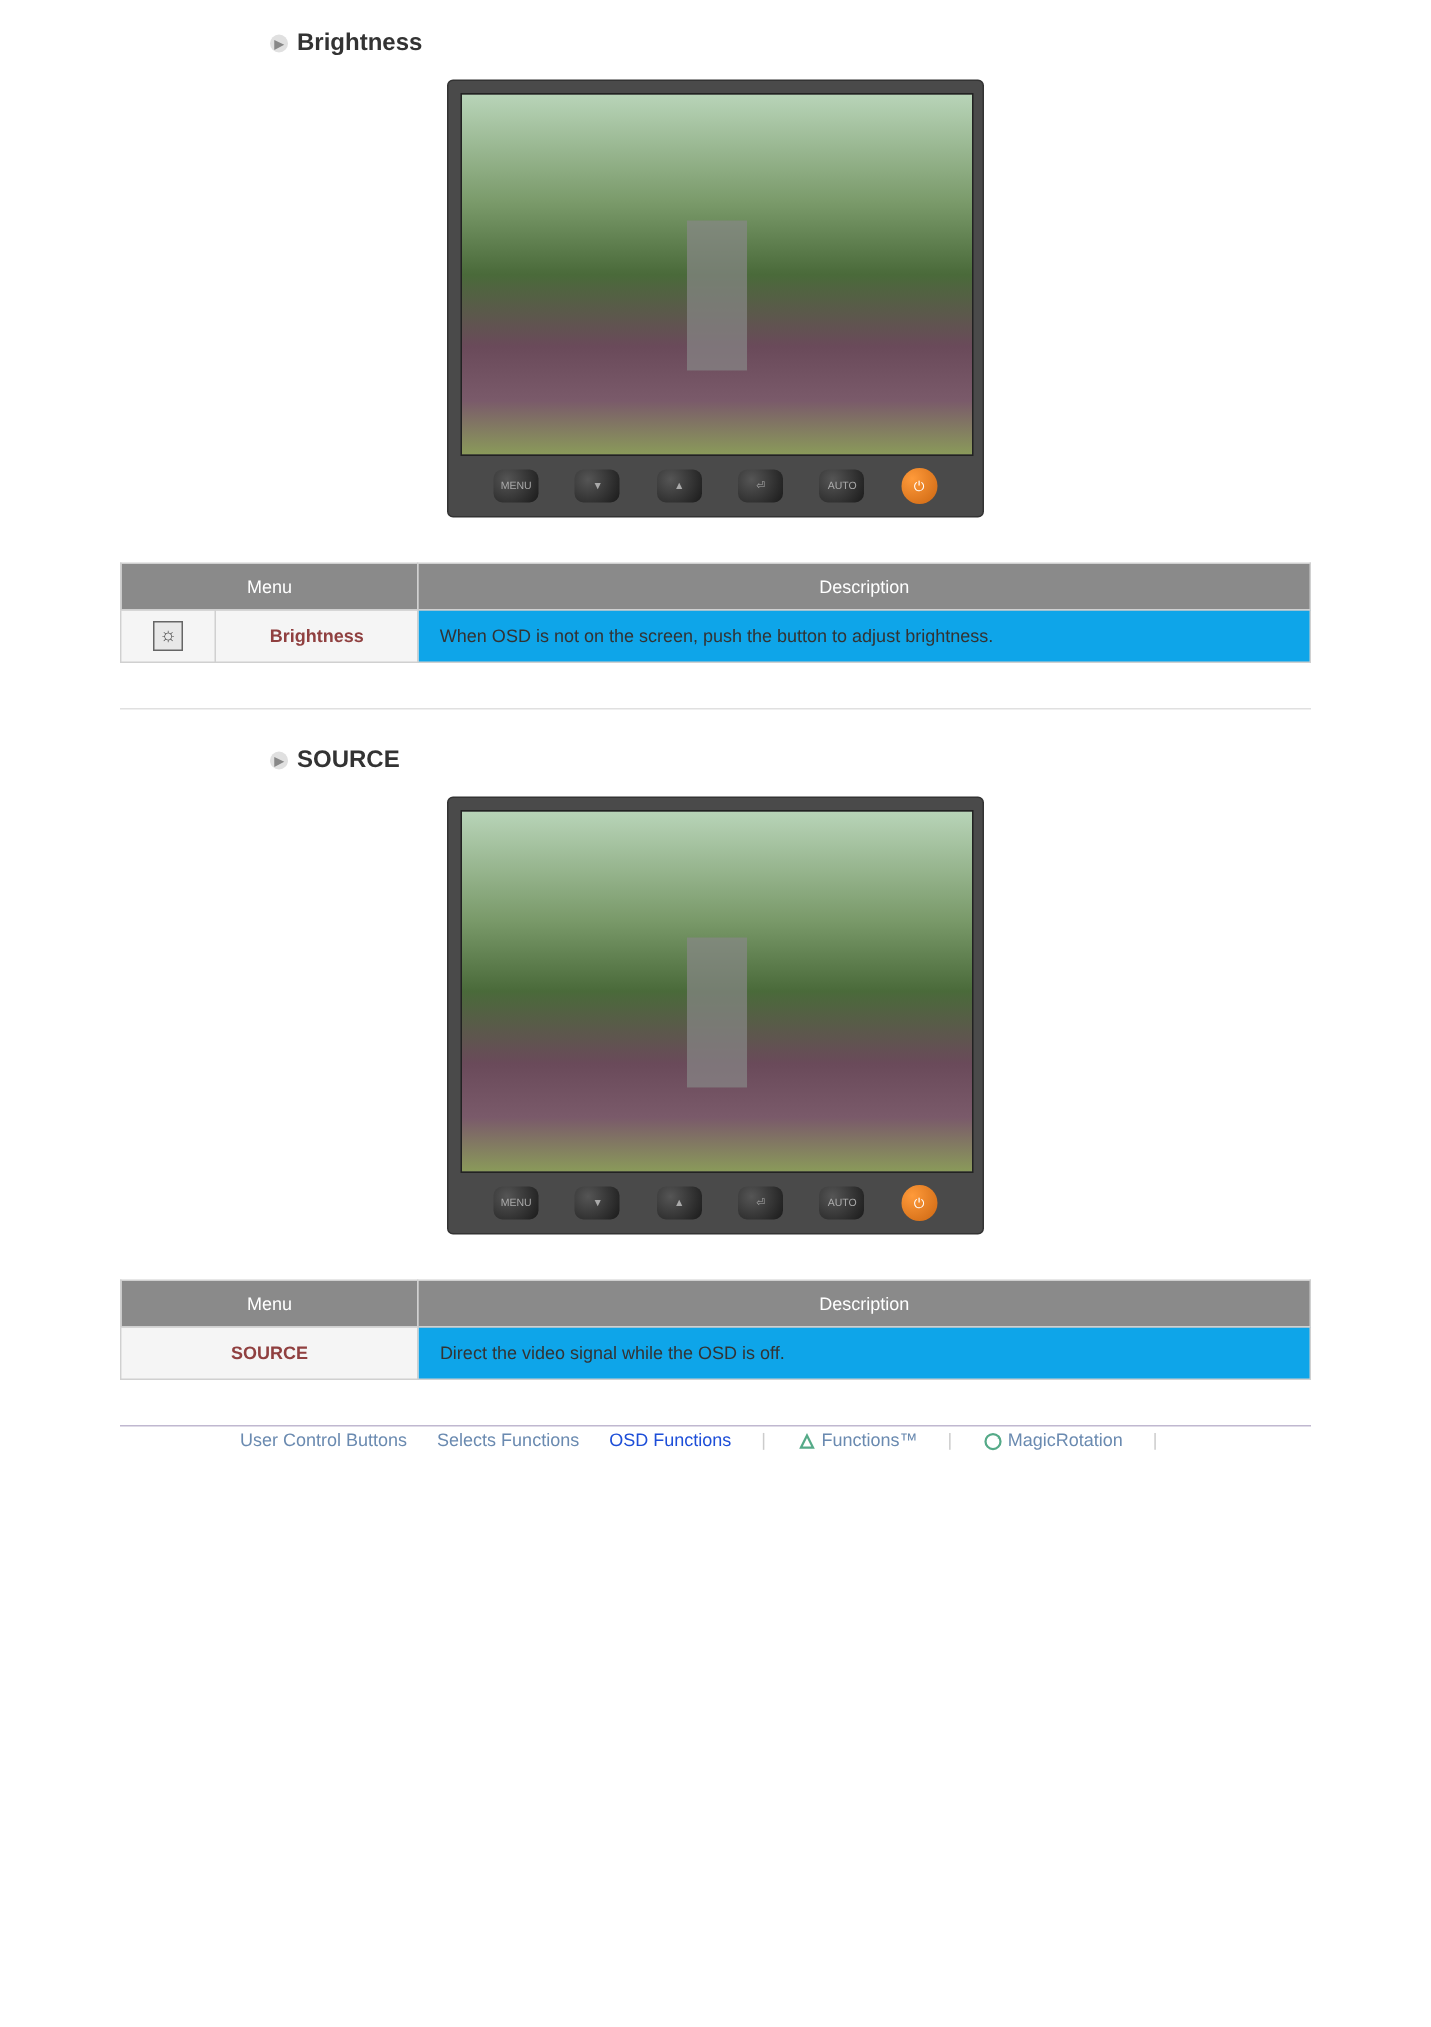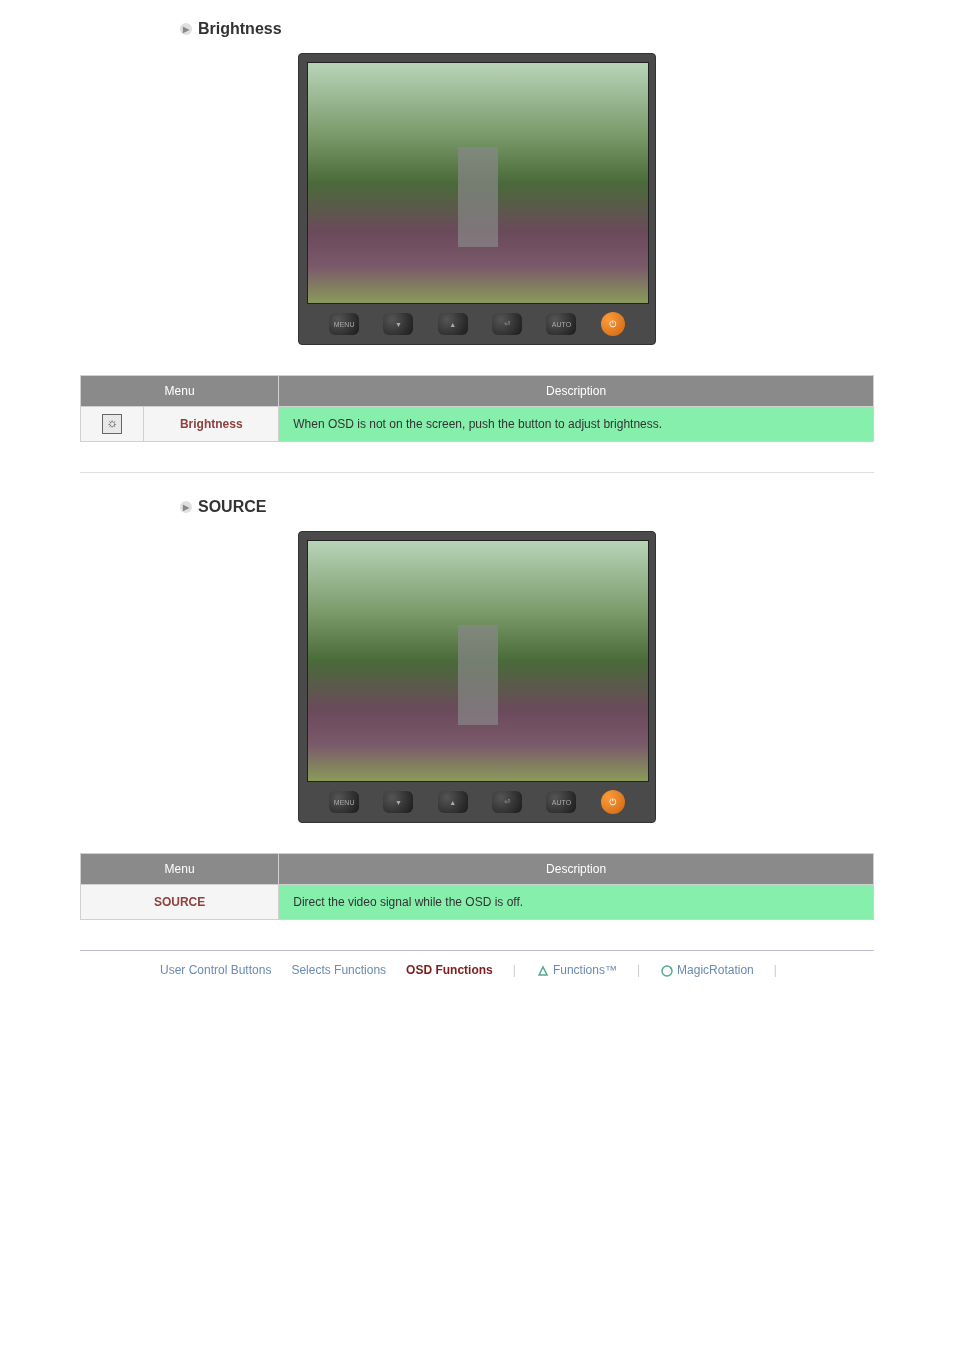--- a/index.html
+++ b/index.html
@@ -96,21 +96,21 @@
       padding: 8px;
       font-weight: normal;
       border: 1px solid #d0d0d0;
     }
     .data-table th.menu-col {
       width: 25%;
     }
     .data-table td {
       padding: 10px 14px;
       border: 1px solid #d0d0d0;
-      background: #86efac;
+      background: #0ea5e9;
       color: #333;
       vertical-align: middle;
     }
     .data-table td.icon-cell {
       width: 30px;
       text-align: center;
       background: #f5f5f5;
       padding: 6px;
     }
     .brightness-icon {
@@ -132,34 +132,34 @@
     .data-table .source-label {
       color: #333;
     }
     .divider {
       border: none;
       border-top: 1px solid #e0e0e0;
       margin: 30px 0 25px;
     }
     .bottom-nav {
       border-top: 1px solid #c0b8d0;
-      padding-top: 12px;
+      padding-top: 2px;
       display: flex;
       align-items: center;
       justify-content: flex-start;
       gap: 20px;
       font-size: 12px;
       padding-left: 80px;
     }
     .nav-item {
       color: #6a8ab0;
     }
     .nav-item.active {
-      color: #7f1d1d;
-      font-weight: bold;
+      color: #1d4ed8;
+      font-weight: normal;
     }
     .nav-sep {
       color: #ccc;
     }
     .nav-icon-small {
       display: inline-block;
       width: 14px;
       height: 14px;
       vertical-align: middle;
       margin-right: 3px;

